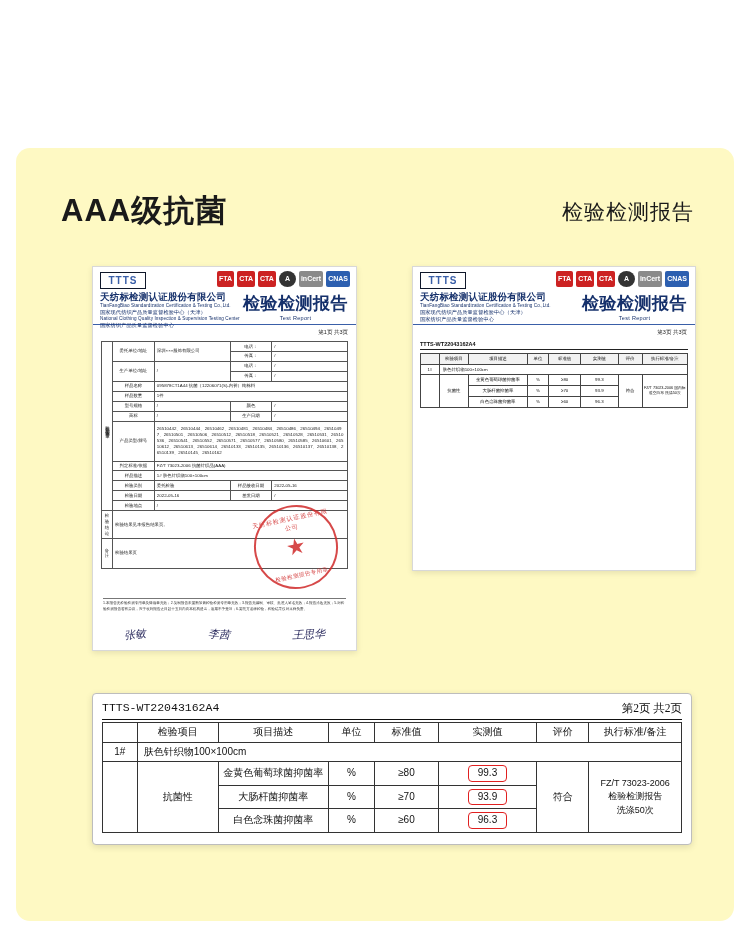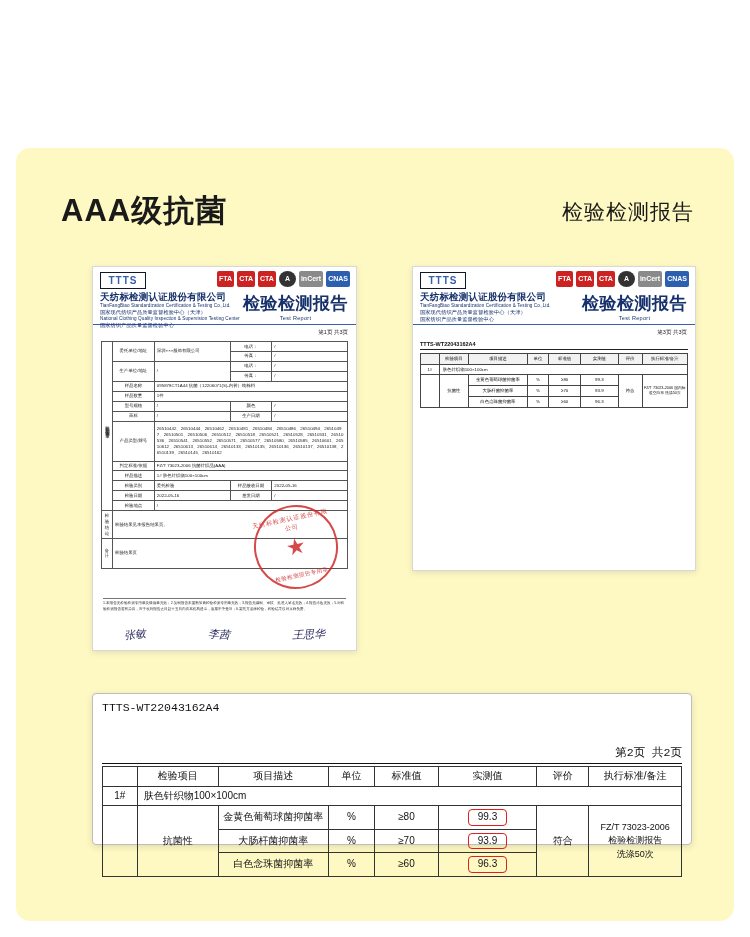--- a/index.html
+++ b/index.html
@@ -285,21 +285,21 @@
   .zoom-head {
     display: flex;
     justify-content: space-between;
     font-size: 11.5px;
     color: #111;
     font-family: "Liberation Mono", monospace;
     border-bottom: 1.2px solid #111;
     padding-bottom: 3px;
     margin-bottom: 0;
   }
-  .zoom-head .right { font-family: Liberation Mono, monospace; margin-top: 44px; }
+  .zoom-head .right { font-family: Liberation Serif, serif; }
   table.big {
     width: 100%;
     border-collapse: collapse;
     table-layout: fixed;
     margin-top: 2px;
   }
   table.big th, table.big td {
     border: 1px solid #333;
     font-size: 10px;
     color: #111;

